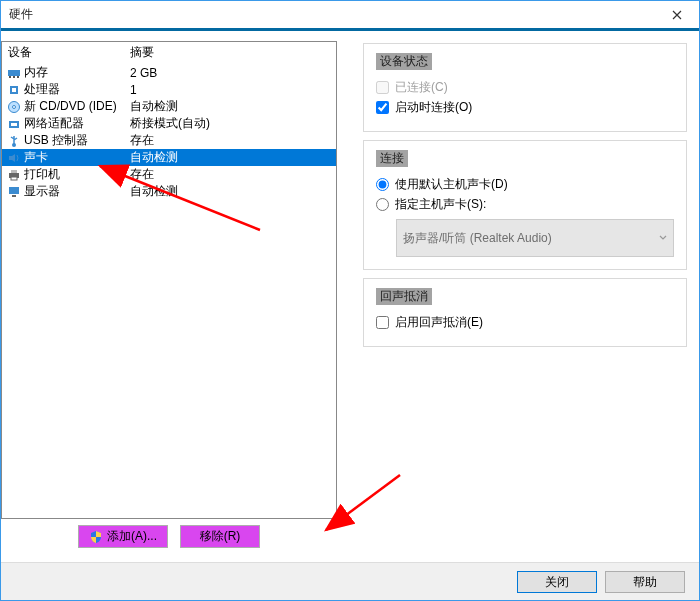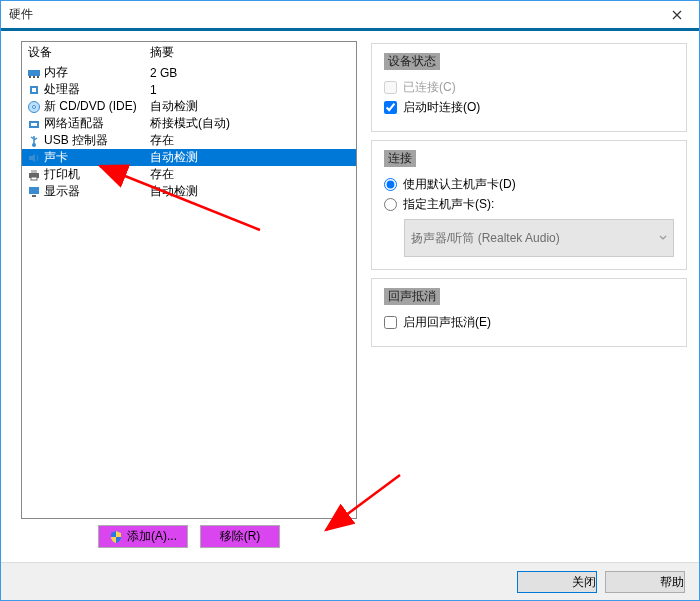--- a/index.html
+++ b/index.html
@@ -1,21 +1,21 @@
 <!DOCTYPE html>
 <html><head>
 <meta charset="utf-8">
 <style>
   * { box-sizing: border-box; font-family: "Microsoft YaHei", "Segoe UI", sans-serif; font-size: 12px; }
   html, body { margin: 0; padding: 0; width: 700px; height: 601px; background: #fff; overflow: hidden; }
   .window { width: 700px; height: 601px; border: 1px solid #3a99e9; display: flex; flex-direction: column; background: #fff; }
   .titlebar { height: 30px; display: flex; align-items: center; padding: 0 0 0 8px; background: #fff; border-bottom: 3px solid #0369a1; }
   .titlebar .title { flex: 1; color: #222; }
   .titlebar .close { width: 44px; height: 100%; display: flex; align-items: center; justify-content: center; color: #333; }
-  .body { flex: 1; display: flex; padding: 10px 12px 8px 20px; gap: 14px; min-height: 0; justify-content: center; }
+  .body { flex: 1; display: flex; padding: 10px 12px 8px 0; gap: 26px; min-height: 0; justify-content: center; }
   .col-left { width: 336px; display: flex; flex-direction: column; }
   .col-right { flex: 1; display: flex; flex-direction: column; gap: 8px; padding-top: 2px; }
   .listbox { flex: 1; border: 1px solid #888; background: #fff; display: flex; flex-direction: column; overflow: hidden; }
   .lhead { display: flex; height: 22px; align-items: center; padding-left: 4px; border-bottom: 1px solid #fff; }
   .lhead .c1 { width: 124px; padding-left: 2px; }
   .lhead .c2 { flex: 1; }
   .rows { flex: 1; overflow: auto; }
   .row { display: flex; height: 17px; align-items: center; padding-left: 4px; }
   .row.selected { background: #0078d7; color: #fff; }
   .row .icon { width: 16px; height: 16px; display: flex; align-items: center; justify-content: center; margin-right: 2px; }
@@ -25,21 +25,21 @@
   .btn { border: 1px solid #adadad; background: #d946ef; height: 23px; min-width: 80px; padding: 0 10px; display: inline-flex; align-items: center; justify-content: center; }
   .btn .shield { margin-right: 4px; display: inline-flex; }
   .group { border: 1px solid #d9d9d9; padding: 10px 12px 12px; }
   .group .legend { margin: -18px 0 6px 0; background: #a3a3a3; display: inline-block; padding: 0 4px; color: #222; }
   .radio-line, .check-line { display: flex; align-items: center; gap: 6px; margin: 3px 0; }
   .check-line.disabled { color: #a0a0a0; }
   input[type="radio"], input[type="checkbox"] { margin: 0; }
   .combo { margin: 6px 0 0 20px; height: 38px; background: #e6e6e6; border: 1px solid #ccc; color: #6e6e6e; display: flex; align-items: center; padding: 0 6px; position: relative; }
   .combo .chev { position: absolute; right: 6px; color: #aaa; }
   .footer { border-top: 1px solid #ddd; height: 38px; display: flex; align-items: center; justify-content: flex-end; gap: 8px; padding: 0 14px; background: #f0f0f0; }
-  .ftr-btn { border: 1px solid #adadad; background: #e1e1e1; height: 22px; width: 80px; text-align: right; line-height: 20px; }
+  .ftr-btn { border: 1px solid #adadad; background: #e1e1e1; height: 22px; width: 80px; text-align: center; line-height: 20px; }
   .ftr-btn.close-b { border-color: #0078d7; }
 
   
   .overlay { position: absolute; left: 0; top: 0; width: 700px; height: 601px; pointer-events: none; }
 </style>
 </head>
 <body>
 
 <div class="window">
 

